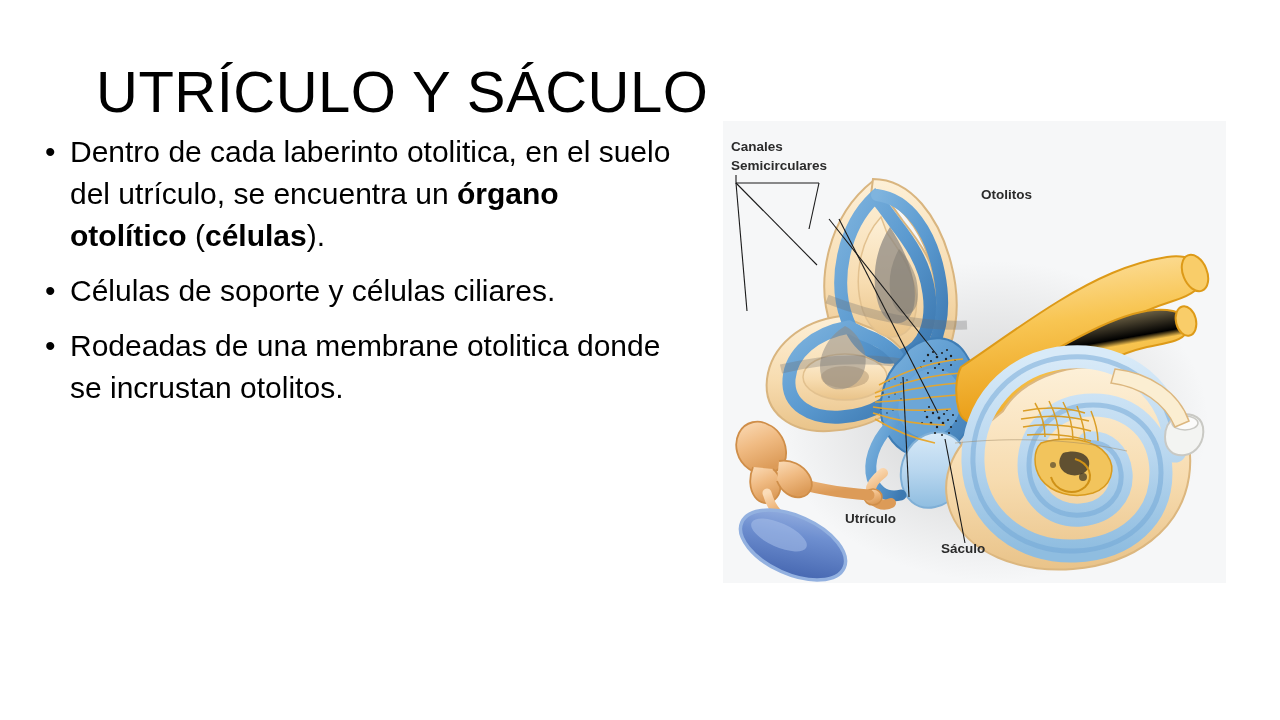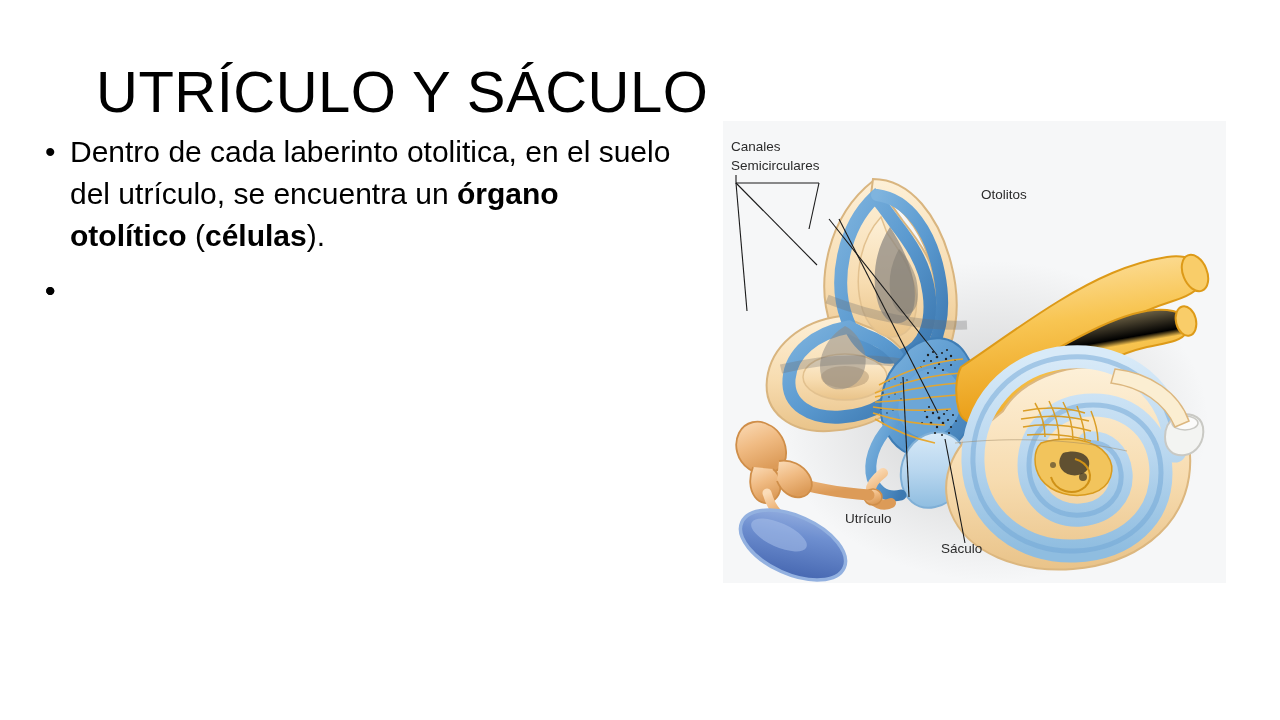--- a/index.html
+++ b/index.html
@@ -71,20 +71,21 @@
 
   
   .figure-panel {
     position: absolute;
     left: 723px;
     top: 121px;
     width: 503px;
     height: 462px;
     background: #c2410c;
     overflow: hidden;
+    font-weight: bold;
   }
   .figure-panel svg {
     display: block;
     width: 503px;
     height: 462px;
   }
   .fig-label {
     font-family: "Liberation Sans", sans-serif;
     font-size: 13.5px;
     fill: #2b2b2b;
@@ -99,24 +100,26 @@
 
   <ul class="body-list">
 
     <li class="bullet">
       <span class="dot">•</span>
       <span><span>Dentro de cada laberinto otolitica, en el suelo del utrículo, se encuentra un </span><b>órgano otolítico</b><span> (</span><b>células</b><span>).</span></span>
     </li>
 
     <li class="bullet">
       <span class="dot">•</span>
+      <span>Células de soporte y células ciliares.</span>
     </li>
 
     <li class="bullet">
       <span class="dot">•</span>
+      <span>Rodeadas de una membrane otolitica donde se incrustan otolitos.</span>
     </li>
 
   </ul>
 
   <div class="figure-panel">
     <svg viewBox="0 0 503 462" xmlns="http://www.w3.org/2000/svg">
       <defs>
         <linearGradient id="gBone" x1="0" y1="0" x2="0" y2="1">
           <stop offset="0%" stop-color="#fdf0d8"></stop>
           <stop offset="55%" stop-color="#f7dcb0"></stop>

